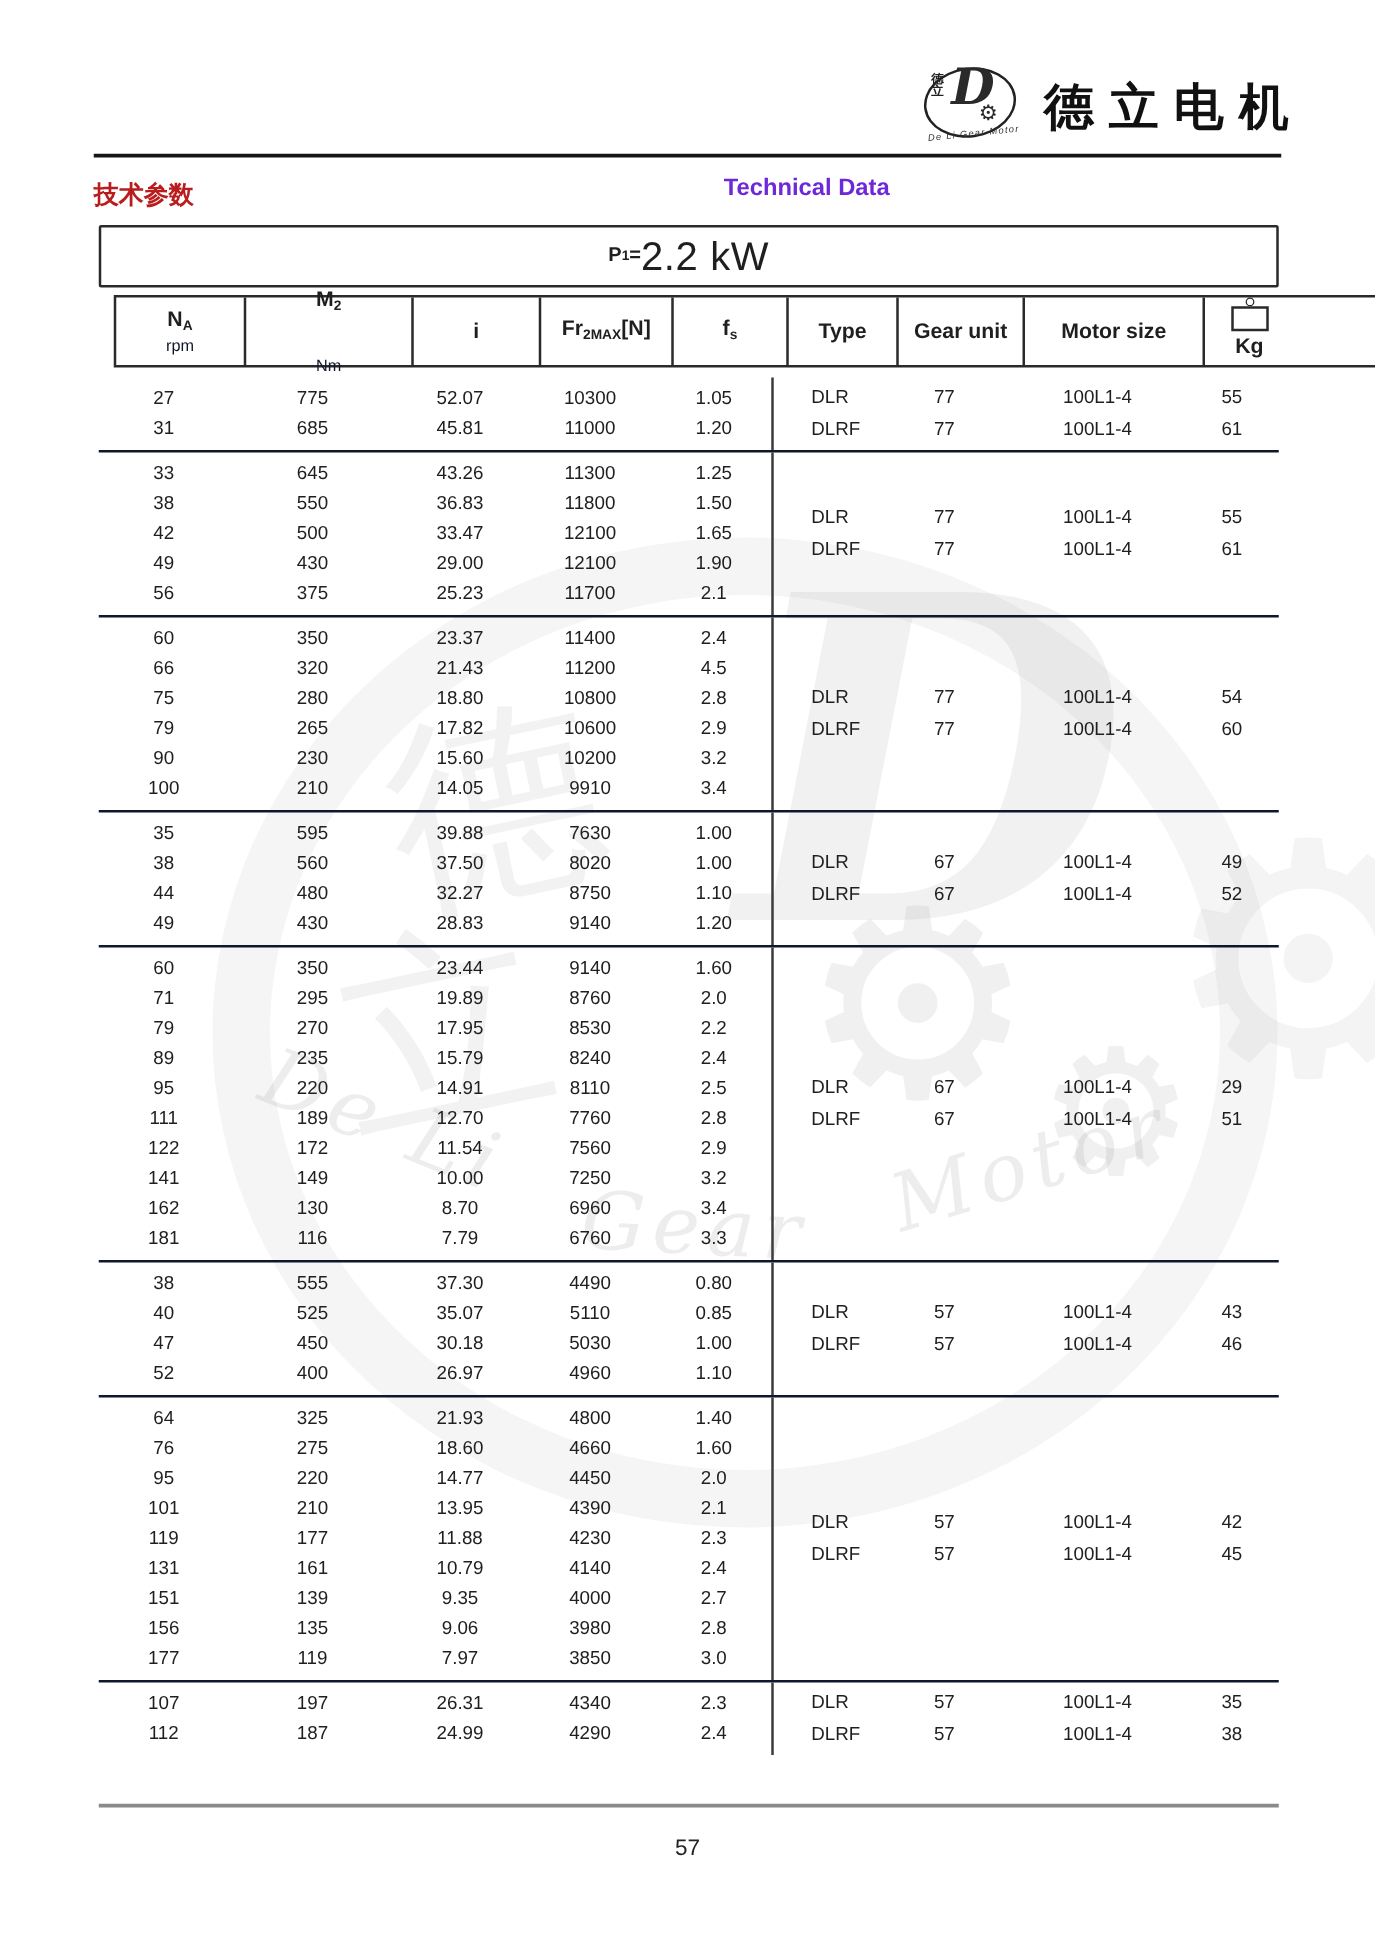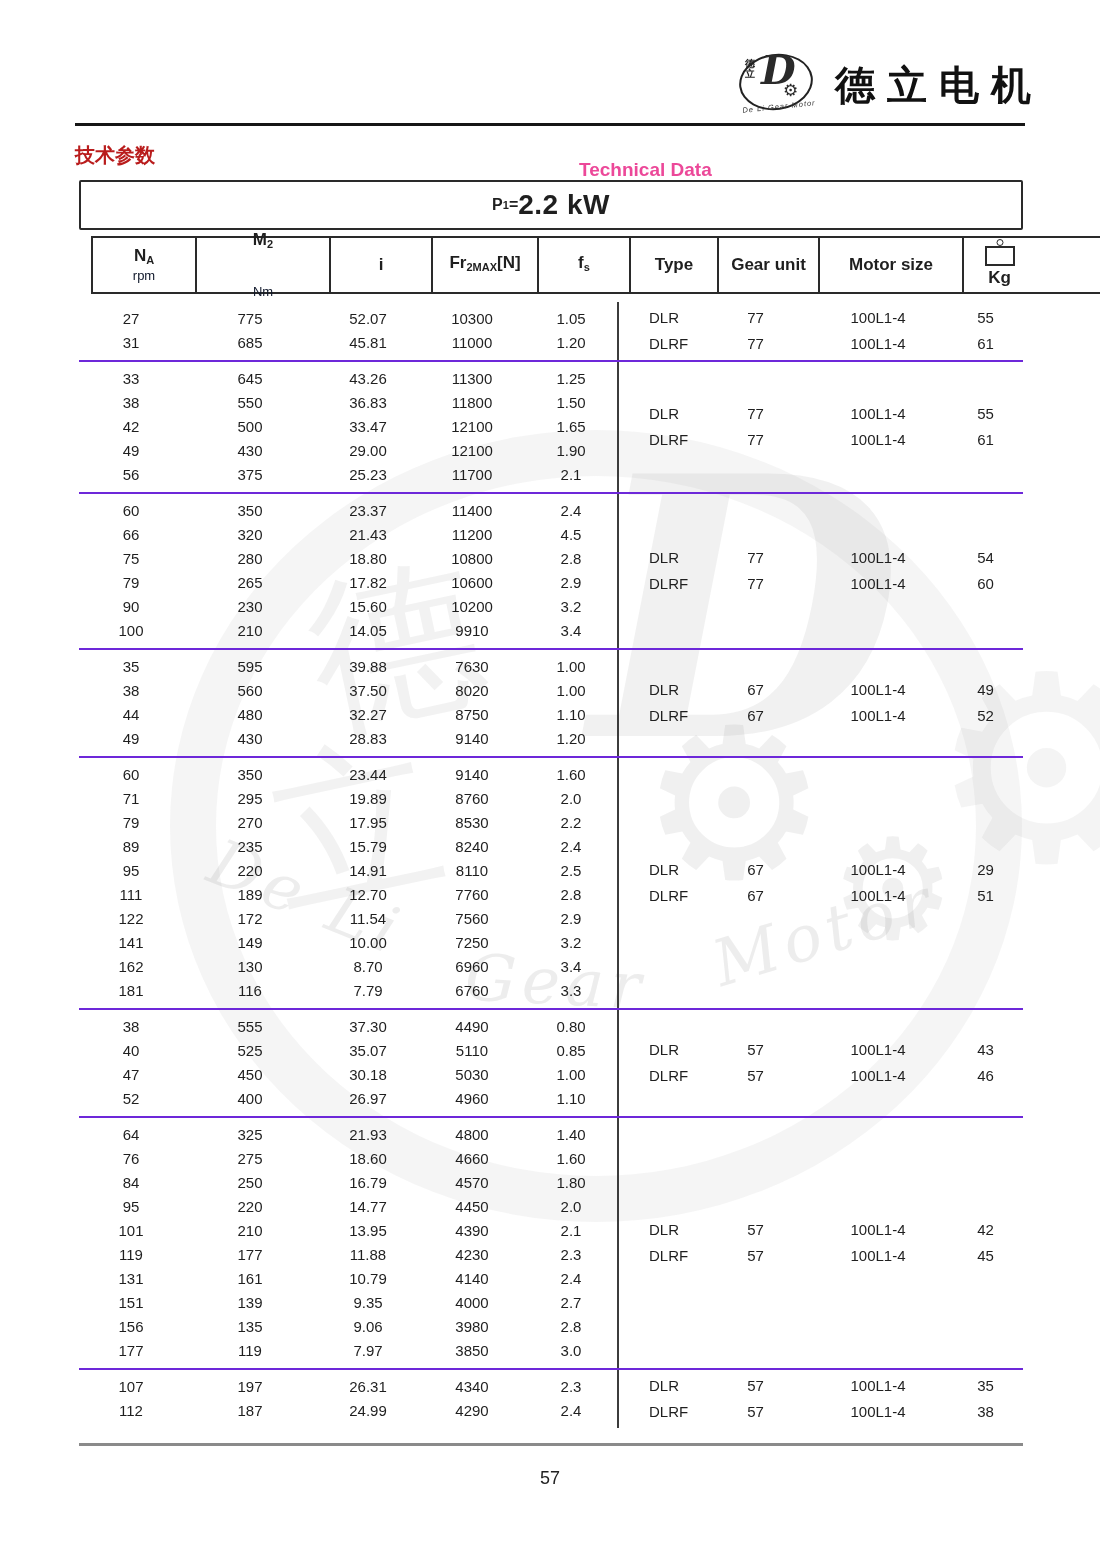--- a/index.html
+++ b/index.html
@@ -29,41 +29,41 @@
   .brand{position:absolute;left:735px;top:50px;display:flex;align-items:center;}
   .emblem{position:relative;width:84px;height:70px;}
   .emblem-ellipse{position:absolute;left:4px;top:4px;width:70px;height:52px;border:2.5px solid #222;border-radius:50%;transform:rotate(-8deg);}
   .emblem-zh{position:absolute;left:10px;top:9px;font-size:10px;line-height:10px;width:12px;color:#222;font-weight:bold;}
   .emblem-d{position:absolute;left:26px;top:0px;font-family:"DejaVu Serif",serif;font-style:italic;font-weight:bold;font-size:40px;line-height:1;color:#2a2a2a;}
   .emblem-gear{position:absolute;left:48px;top:30px;font-size:17px;color:#2a2a2a;}
   .emblem-arc{position:absolute;left:-2px;top:52px;width:92px;text-align:center;font-size:7.5px;font-style:italic;color:#333;transform:rotate(-6deg);letter-spacing:1px;white-space:nowrap;}
   .brand-name{margin-left:16px;font-family:Liberation Sans, sans-serif;font-weight:bold;font-size:40px;letter-spacing:12px;color:#111;white-space:nowrap;}
   .top-rule{position:absolute;left:75px;top:123px;width:950px;height:3px;background:#161616;}
   .title-zh{position:absolute;left:75px;top:142px;font-size:20px;font-weight:bold;color:#b91c1c;}
-  .title-en{position:absolute;left:579px;top:159px;font-size:19px;font-weight:bold;color:#ec4899;}
+  .title-en{position:absolute;left:579px;top:140px;font-size:19px;font-weight:bold;color:#6d28d9;}
   
   .p1-box{position:absolute;left:79px;top:180px;width:944px;height:50px;border:2px solid #2a2a2a;border-radius:2px;box-sizing:border-box;display:flex;align-items:center;justify-content:center;}
   .p1-small{font-size:16px;font-weight:bold;}
   .p1-sub{font-size:11px;font-weight:bold;vertical-align:-3px;}
-  .p1-big{font-size:28px;font-weight:bold;letter-spacing:0.5px;}
+  .p1-big{font-size:32px;font-weight:normal;letter-spacing:0.5px;}
   
   .header-row{position:absolute;left:91px;top:236px;width:1056px;height:58px;box-sizing:border-box;display:flex;border:2px solid #2a2a2a;background:#fff;}
   .hcell{box-sizing:border-box;border-right:2px solid #2a2a2a;display:flex;flex-direction:column;align-items:center;justify-content:center;}
   .hcell:last-child{border-right:none;}
   .hc-na{width:104px;} .hc-m2{width:134px;gap:32px;} .hc-i{width:102px;} .hc-fr2max{width:106px;}
   .hc-fs{width:92px;} .hc-type{width:88px;} .hc-gear-unit{width:101px;} .hc-motor-size{width:144px;} .hc-kg{width:71px;}
   .hbig{font-size:17px;font-weight:bold;}
   .hsub{font-size:11px;font-weight:bold;vertical-align:-3px;}
   .hunit{font-size:13px;color:#0f172a;margin-top:0px;line-height:14px;}
   .hmain{line-height:18px;}
   .weight-icon{position:relative;width:26px;height:16px;border:2px solid #2a2a2a;margin-bottom:3px;margin-top:2px;}
   .weight-icon::before{content:"";position:absolute;left:50%;top:-9px;transform:translateX(-50%);width:5px;height:5px;border:1.5px solid #2a2a2a;border-radius:50%;background:#fff;}
   
   .table-body{position:absolute;left:79px;top:302px;width:944px;}
-  .group{display:flex;border-bottom:2px solid #6d28d9;}
+  .group{display:flex;border-bottom:2px solid #0f172a;}
   .group:last-child{border-bottom:none;}
   .g-left{width:538px;box-sizing:border-box;padding:5px 0;}
   .row{display:flex;height:24px;line-height:24px;font-size:15px;}
   .cell{text-align:center;}
   .c0{width:104px;} .c1{width:134px;} .c2{width:102px;} .c3{width:106px;} .c4{width:92px;}
   .g-right{width:406px;box-sizing:border-box;border-left:2px solid #3c3c3c;display:flex;flex-direction:column;justify-content:center;}
   .vline{display:flex;height:26px;line-height:26px;font-size:15px;}
   .v0{width:86px;box-sizing:border-box;padding-left:30px;text-align:left;}
   .v1{width:101px;text-align:center;} .v2{width:144px;text-align:center;} .v3{width:71px;text-align:center;}
   
@@ -480,27 +480,20 @@
               <div class="cell c4">1.40</div>
             </div>
             <div class="row">
               <div class="cell c0">76</div>
               <div class="cell c1">275</div>
               <div class="cell c2">18.60</div>
               <div class="cell c3">4660</div>
               <div class="cell c4">1.60</div>
             </div>
             <div class="row">
-              <div class="cell c0">84</div>
-              <div class="cell c1">250</div>
-              <div class="cell c2">16.79</div>
-              <div class="cell c3">4570</div>
-              <div class="cell c4">1.80</div>
-            </div>
-            <div class="row">
               <div class="cell c0">95</div>
               <div class="cell c1">220</div>
               <div class="cell c2">14.77</div>
               <div class="cell c3">4450</div>
               <div class="cell c4">2.0</div>
             </div>
             <div class="row">
               <div class="cell c0">101</div>
               <div class="cell c1">210</div>
               <div class="cell c2">13.95</div>

